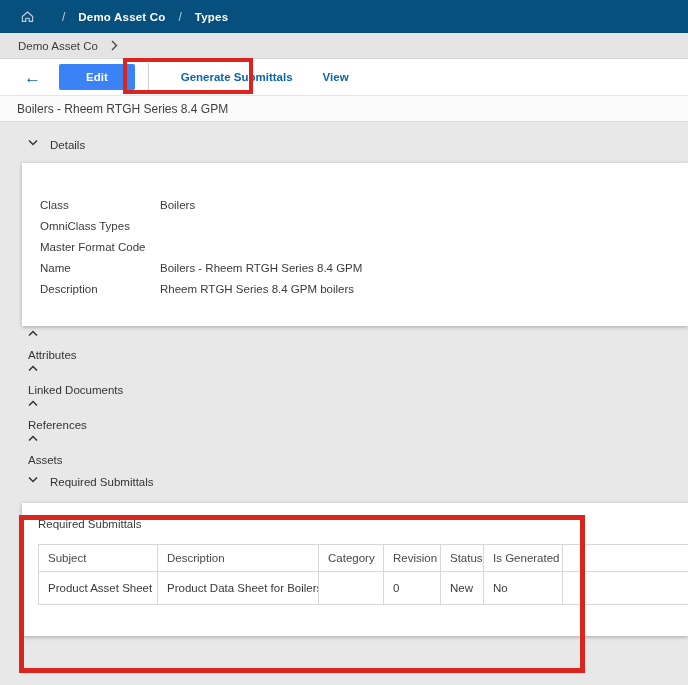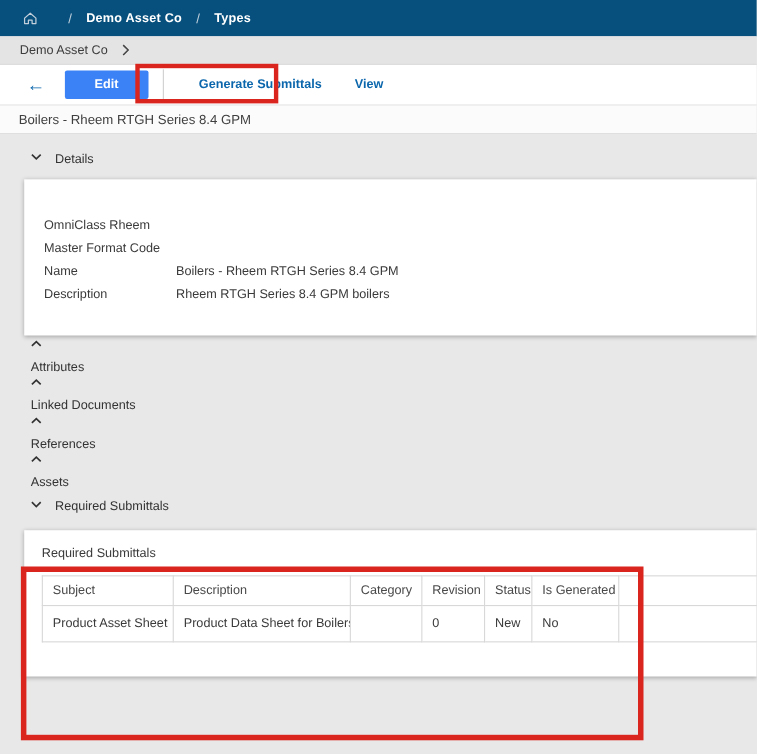--- a/index.html
+++ b/index.html
@@ -103,21 +103,25 @@
       <span class="chev">
         <svg width="10" height="7" viewBox="0 0 10 7">
             <polyline points="1,1.5 5,5.5 9,1.5" fill="none" stroke="#333" stroke-width="1.5"></polyline>
           </svg>
       </span>
       <span>Details</span>
     </div>
 
     <div class="card details-card">
       <div class="field-row">
-        <span class="field-label">OmniClass Rheem</span>
+        <span class="field-label">Class</span>
+        <span class="field-value">Boilers</span>
+      </div>
+      <div class="field-row">
+        <span class="field-label">OmniClass Types</span>
         <span class="field-value"></span>
       </div>
       <div class="field-row">
         <span class="field-label">Master Format Code</span>
         <span class="field-value"></span>
       </div>
       <div class="field-row">
         <span class="field-label">Name</span>
         <span class="field-value">Boilers - Rheem RTGH Series 8.4 GPM</span>
       </div>

